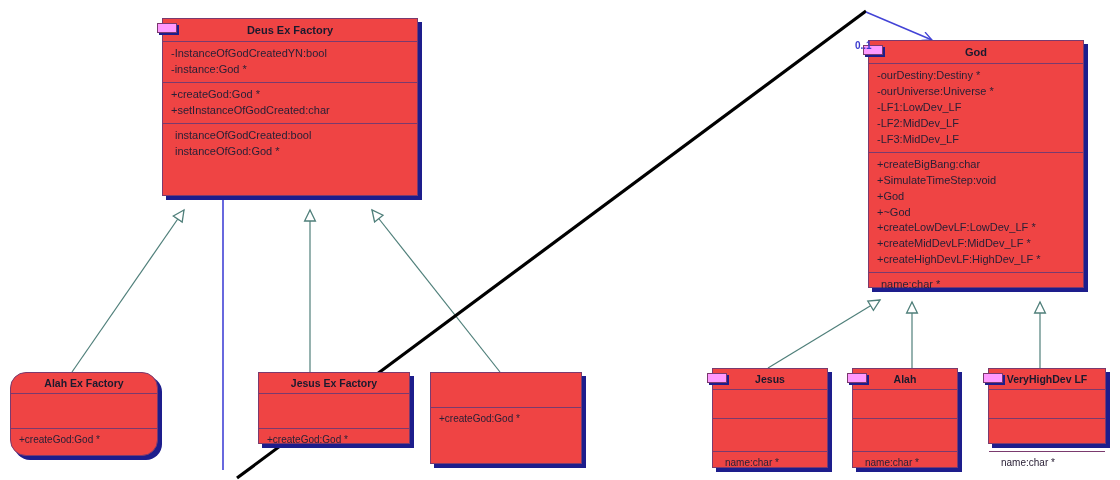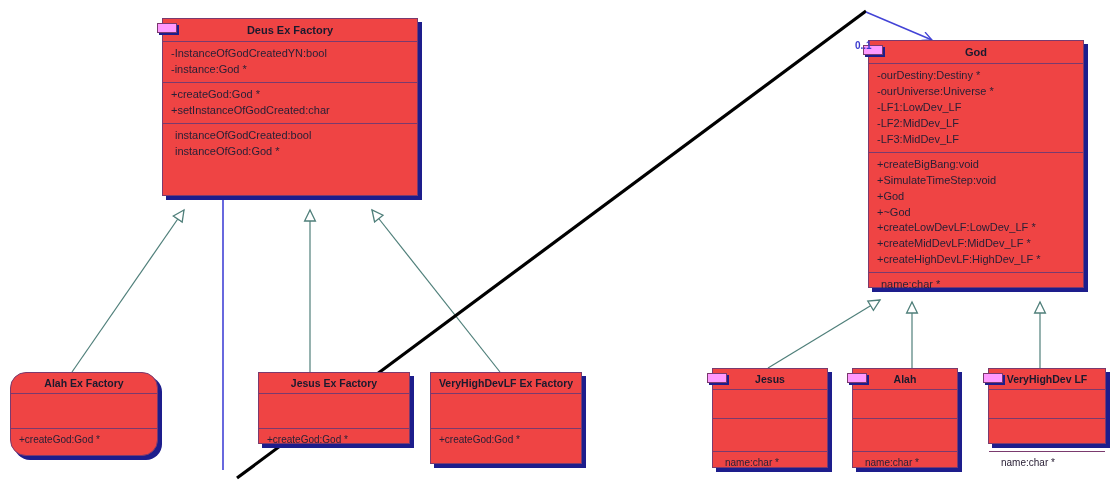--- a/index.html
+++ b/index.html
@@ -152,21 +152,21 @@
     <div class="cls-tab"></div>
     <div class="cls-title">God</div>
     <div class="compartment">
       <div class="member">-ourDestiny:Destiny *</div>
       <div class="member">-ourUniverse:Universe *</div>
       <div class="member">-LF1:LowDev_LF</div>
       <div class="member">-LF2:MidDev_LF</div>
       <div class="member">-LF3:MidDev_LF</div>
     </div>
     <div class="compartment">
-      <div class="member">+createBigBang:void</div>
+      <div class="member">+createBigBang:char</div>
       <div class="member">+SimulateTimeStep:void</div>
       <div class="member">+God</div>
       <div class="member">+~God</div>
       <div class="member">+createLowDevLF:LowDev_LF *</div>
       <div class="member">+createMidDevLF:MidDev_LF *</div>
       <div class="member">+createHighDevLF:HighDev_LF *</div>
     </div>
     <div class="compartment last">
       <div class="member indent">name:char *</div>
     </div>
@@ -182,21 +182,20 @@
 
   <div class="uml-class small-box" style="left:258px; top:372px; width:152px; height:72px;">
     <div class="cls-title">Jesus Ex Factory</div>
     <div class="compartment empty" style="height:26px;"></div>
     <div class="compartment last">
       <div class="member">+createGod:God *</div>
     </div>
   </div>
 
   <div class="uml-class small-box" style="left:430px; top:372px; width:152px; height:92px;">
-    <div class="cls-title">VeryHighDevLF Ex Factory</div>
     <div class="compartment empty" style="height:26px;"></div>
     <div class="compartment last">
       <div class="member">+createGod:God *</div>
     </div>
   </div>
 
   <div class="uml-class small-box" style="left:712px; top:368px; width:116px; height:100px;">
     <div class="cls-tab"></div>
     <div class="cls-title">Jesus</div>
     <div class="compartment empty" style="height:20px;"></div>

